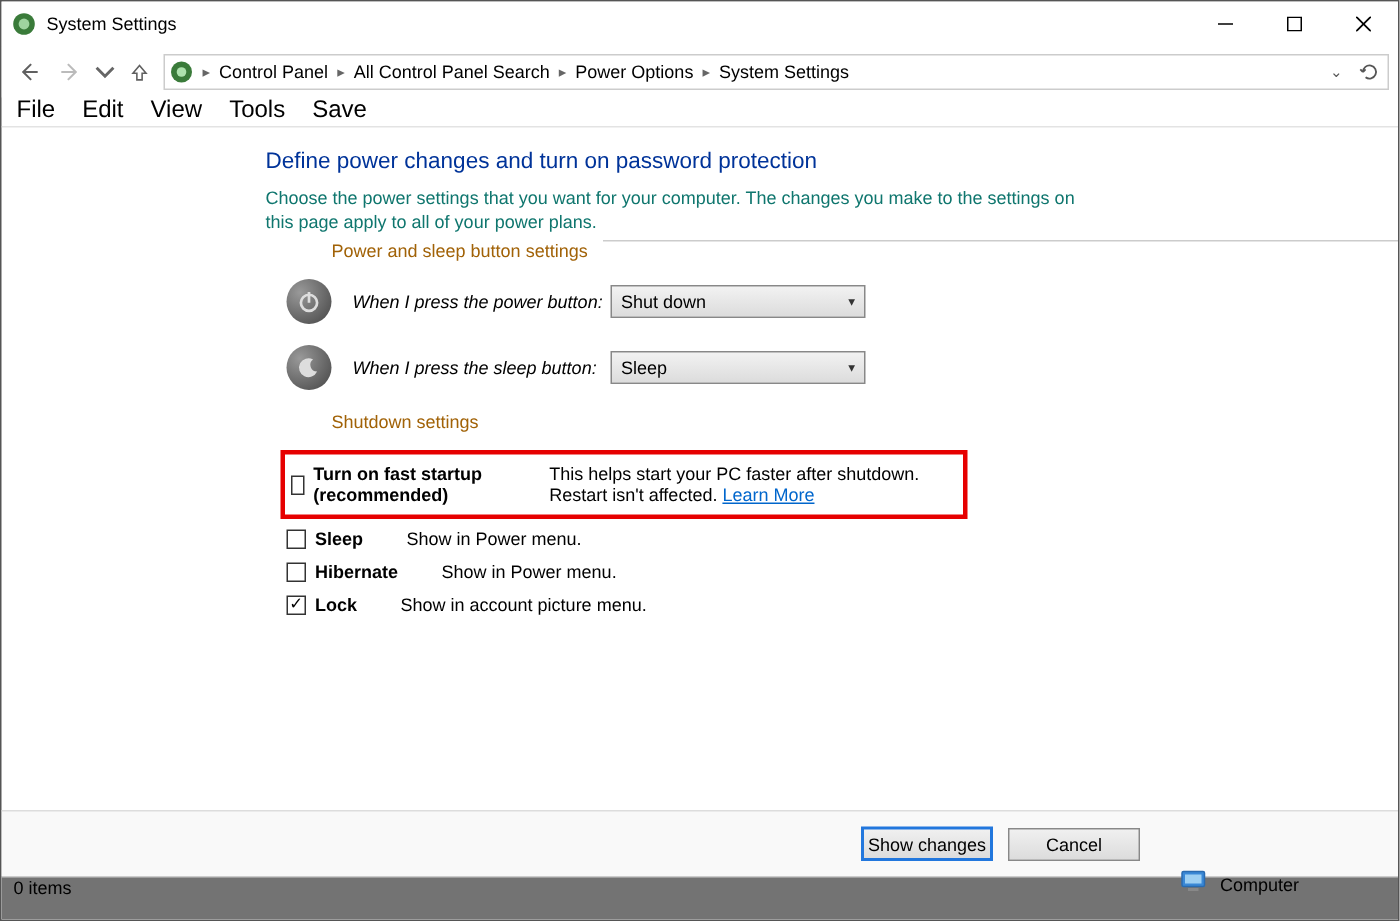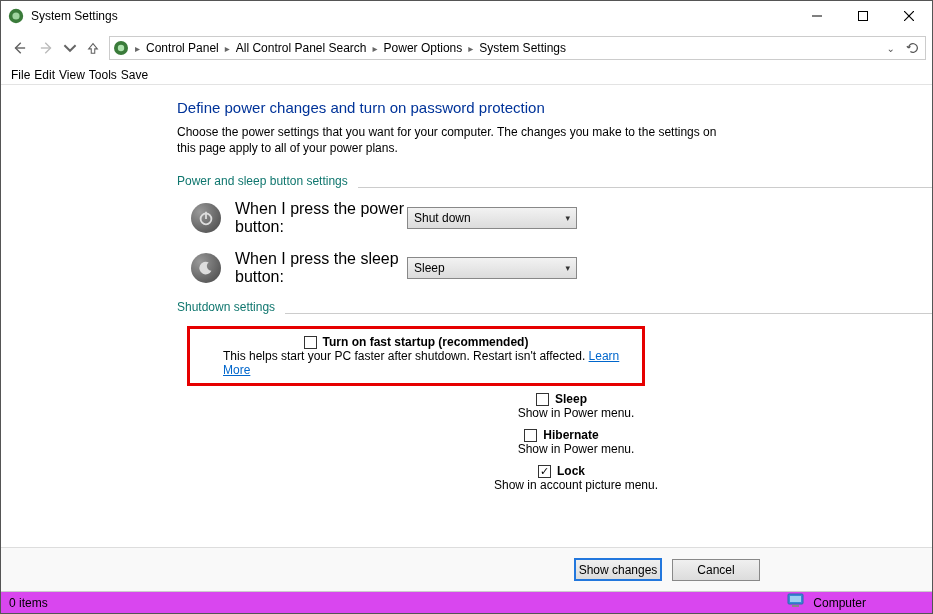--- a/index.html
+++ b/index.html
@@ -79,78 +79,79 @@
       color: #777;
       font-size: 12px;
     }
     .searchbox span.placeholder { flex:1; }
     .searchbox .sicon { color:#888; }
     
     .menubar {
       display: flex;
       height: 20px;
       padding: 0 8px;
-      font-size: 12px;
-      align-items: center;
+      gap: 14px;
+      font-size: 16px;
       border-bottom: 1px solid #e3e3e3;
     }
     .menuitem { padding: 0 2px; }
     
     .content {
       flex: 1;
       overflow: auto;
       padding: 14px 0 0 176px;
     }
     .page-title {
       color: #003399;
       font-size: 15px;
       margin-bottom: 8px;
     }
     .page-desc {
       font-size: 12px;
-      color: #000000;
+      color: #0f766e;
       max-width: 560px;
       line-height: 1.35;
-      margin-bottom: 18px;
+      margin-bottom: 4px;
     }
     .section-header {
-      display: flex; align-items: flex-end;
+      display: flex; align-items: flex-start;
       margin-bottom: 12px;
       font-size: 12px;
-      color: #0f766e;
+      color: #a16207;
+      margin-left: 44px;
     }
     .section-header .rule {
       flex: 1; height: 1px; background: #ccc; margin-left: 10px;
     }
     .button-row {
       display: flex; align-items: center;
       margin-left: 14px;
       margin-bottom: 14px;
     }
     .power-icon {
       width: 30px; height: 30px;
       border-radius: 50%;
       background: radial-gradient(circle at 30% 30%, #999, #444);
       margin-right: 14px;
       display:flex; align-items:center; justify-content:center;
     }
     .power-icon svg { width:18px; height:18px; }
-    .btn-label { width: 172px; font-size:16px; }
+    .btn-label { width: 172px; font-size:12px;font-style:italic; }
     .dropdown {
       width: 170px; height: 22px;
       border: 1px solid #888;
       background: linear-gradient(#f2f2f2,#dcdcdc);
       display:flex; align-items:center; padding: 0 6px;
       font-size:12px;
     }
     .dropdown .dd-label { flex:1; }
     .dropdown .dd-caret { font-size:9px; color:#333; }
-    .shutdown-settings { margin-top: 6px; }
+    .shutdown-settings { margin-top: 6px; flex-direction: column; }
     .checkbox-row {
-      display:flex; flex-direction:column;
+      display:flex; flex-direction:row;
       margin-left: 14px;
       margin-bottom: 8px;
       font-size:12px;
       align-items:center;
     }
     .checkbox-row .cb-line { display:flex; align-items:center; gap:6px; }
     .checkbox {
       width:13px; height:13px; border:1px solid #333;
       display:flex; align-items:center; justify-content:center;
       font-size:11px;
@@ -181,24 +182,24 @@
       border:1px solid #888;
       background: linear-gradient(#f0f0f0,#dcdcdc);
       font-size:12px;
       display:flex; align-items:center; justify-content:center;
     }
     .winbtn.primary { border:2px solid #2277dd; height:23px; }
     
     .statusbar {
       height:22px;
       border-top:1px solid #ccc;
-      display:flex; align-items:center;
-      padding:4px 8px;
+      display:flex; align-items:flex-end;
+      padding:14px 8px;
       font-size:12px;
-      background:#d946ef;
+      background:#737373;
     }
     .statusbar .computer {
       margin-left:auto;
       display: flex; align-items: center; gap: 6px;
       padding-right: 58px;
     }
   </style>
 </head>
 <body>
 

